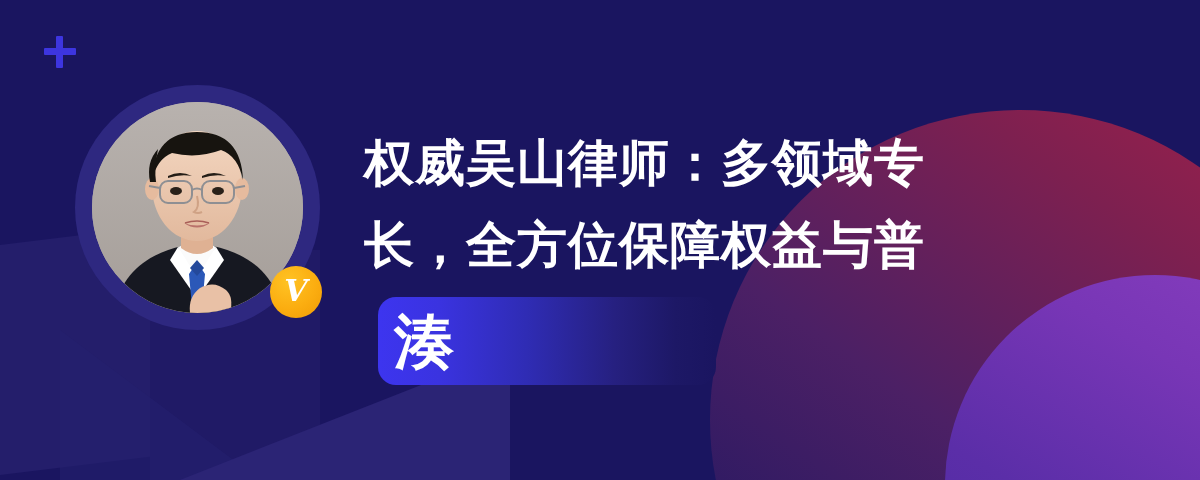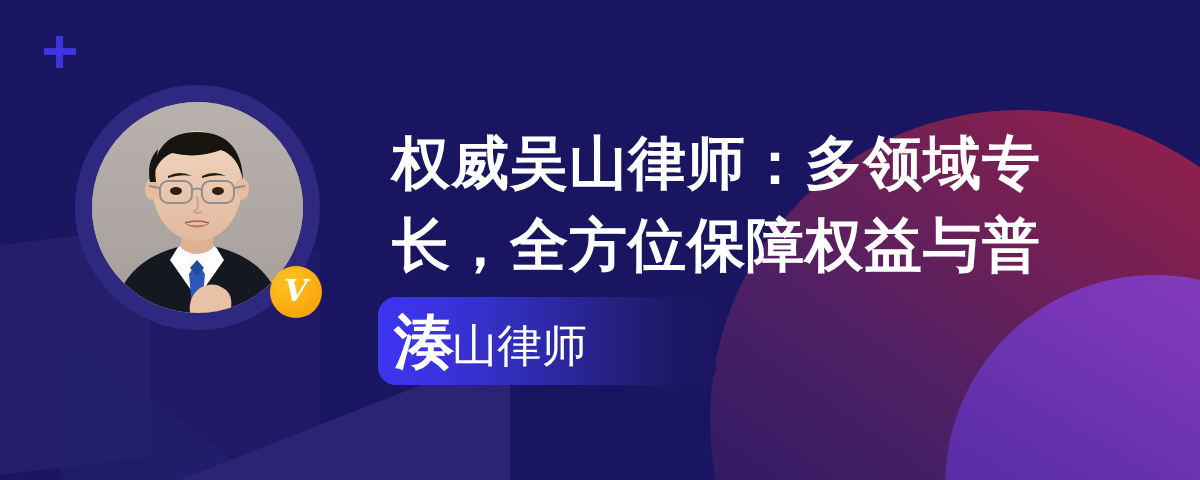--- a/index.html
+++ b/index.html
@@ -145,25 +145,25 @@
     font-weight: 700;
     font-style: italic;
     line-height: 1;
     font-family: "DejaVu Serif", "Liberation Serif", serif;
     transform: translateY(-1px);
   }
 
   
   #headline {
     position: absolute;
-    left: 392px;
+    left: 364px;
     top: 122px;
     width: 700px;
     color: #ffffff;
-    font-size: 58px;
+    font-size: 50px;
     font-weight: 700;
     line-height: 82px;
     letter-spacing: 1px;
     white-space: pre-line;
   }
 
   
   #name-chip {
     position: absolute;
     left: 378px;
@@ -278,16 +278,15 @@
     <div id="verify-badge">
       <span class="v-glyph">V</span>
     </div>
   </div>
 
   <div id="headline">权威吴山律师：多领域专
 长，全方位保障权益与普</div>
 
   <div id="name-chip">
     <span class="chip-primary">湊</span>
-    <span class="chip-secondary">山律师</span>
   </div>
 
 </div>
 
 </body></html>

